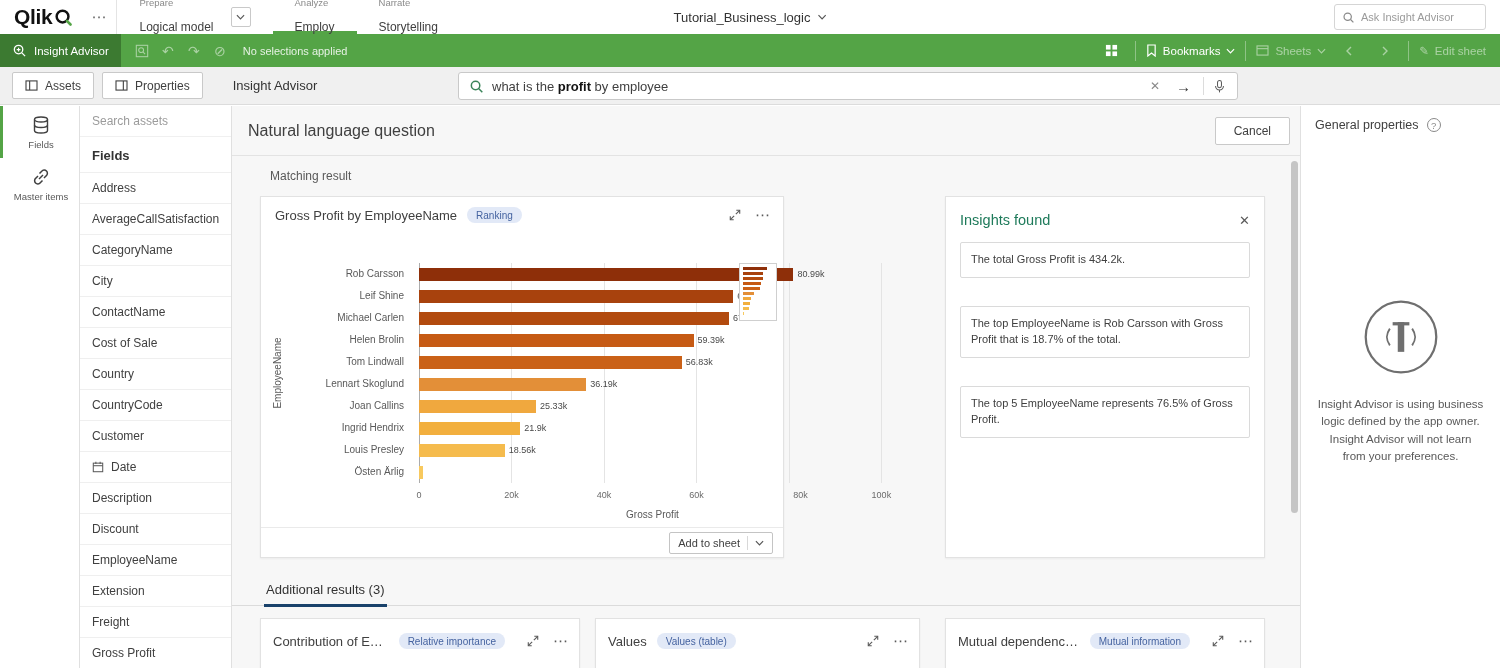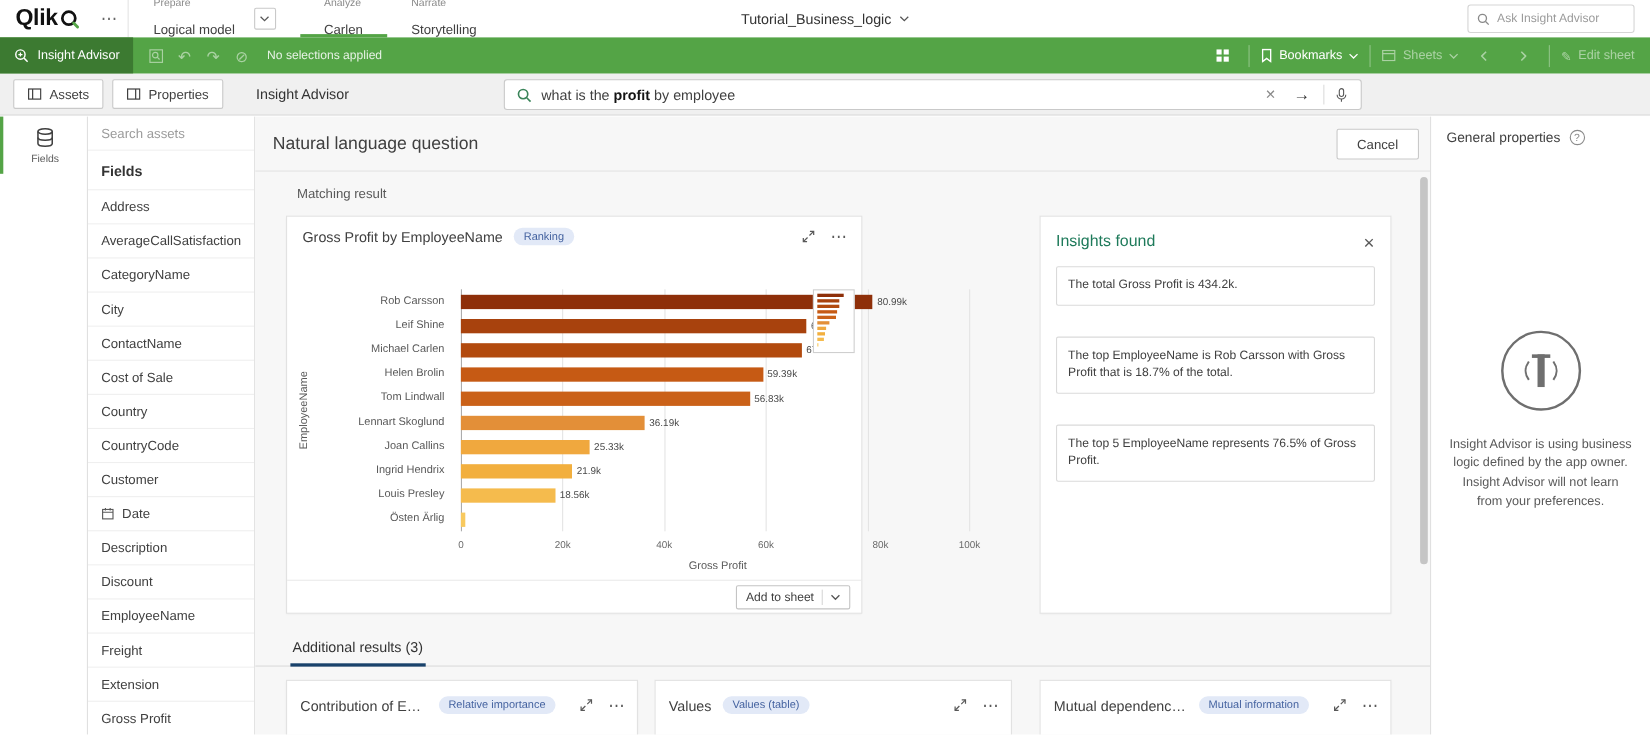--- a/index.html
+++ b/index.html
@@ -144,21 +144,21 @@
       </div>
       <span class="dd-btn">
         <svg viewBox="0 0 10 6" width="9" height="6">
             <polyline points="1,1 5,5 9,1" fill="none" stroke="currentColor" stroke-width="1.3"></polyline>
           </svg>
       </span>
     </div>
     <div class="tab active">
       <div class="tab-inner">
         <span class="tab-section">Analyze</span>
-        <span class="tab-label">Carlen</span>
+        <span class="tab-label">Employ</span>
       </div>
     </div>
     <div class="tab">
       <div class="tab-inner">
         <span class="tab-section">Narrate</span>
         <span class="tab-label">Storytelling</span>
       </div>
     </div>
     <div class="app-title">
       <span>Tutorial_Business_logic</span>
@@ -296,20 +296,30 @@
     <div class="rail-item active">
       <span style="display:flex">
         <svg viewBox="0 0 20 20" width="20" height="20" fill="none" stroke="#404040" stroke-width="1.4">
             <ellipse cx="10" cy="4.5" rx="6.5" ry="2.5"></ellipse>
             <path d="M3.5 4.5v11c0 1.4 2.9 2.5 6.5 2.5s6.5-1.1 6.5-2.5v-11"></path>
             <path d="M3.5 10c0 1.4 2.9 2.5 6.5 2.5s6.5-1.1 6.5-2.5"></path>
           </svg>
       </span>
       <span class="rail-label">Fields</span>
     </div>
+    <div class="rail-item">
+      <span style="display:flex">
+        <svg viewBox="0 0 20 20" width="20" height="20" fill="none" stroke="#404040" stroke-width="1.5">
+            <path d="M8 12l4-4"></path>
+            <path d="M7 9l-2.2 2.2a3.2 3.2 0 104.5 4.5L11.5 13.5"></path>
+            <path d="M13 11l2.2-2.2a3.2 3.2 0 10-4.5-4.5L8.5 6.5"></path>
+          </svg>
+      </span>
+      <span class="rail-label">Master items</span>
+    </div>
   </div>
 
   <div class="assets">
     <div class="assets-search">
       <input placeholder="Search assets" style="">
     </div>
     <div class="assets-header">Fields</div>
     <div>
         <div class="field-item">
           <span>Address</span>
@@ -352,24 +362,24 @@
         <div class="field-item">
           <span>Description</span>
         </div>
         <div class="field-item">
           <span>Discount</span>
         </div>
         <div class="field-item">
           <span>EmployeeName</span>
         </div>
         <div class="field-item">
+          <span>Extension</span>
+        </div>
+        <div class="field-item">
           <span>Freight</span>
-        </div>
-        <div class="field-item">
-          <span>Extension</span>
         </div>
         <div class="field-item">
           <span>Gross Profit</span>
         </div>
       </div>
   </div>
 
   <div class="main">
     <div class="main-header">
       <span class="mh-title">Natural language question</span>

